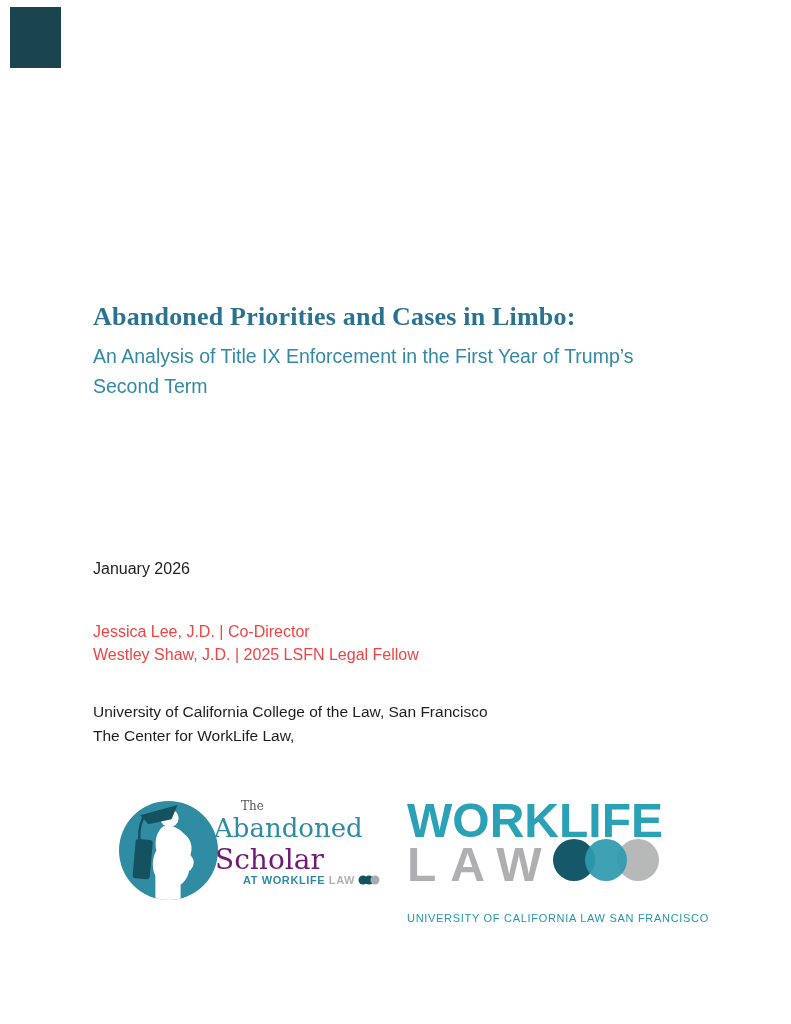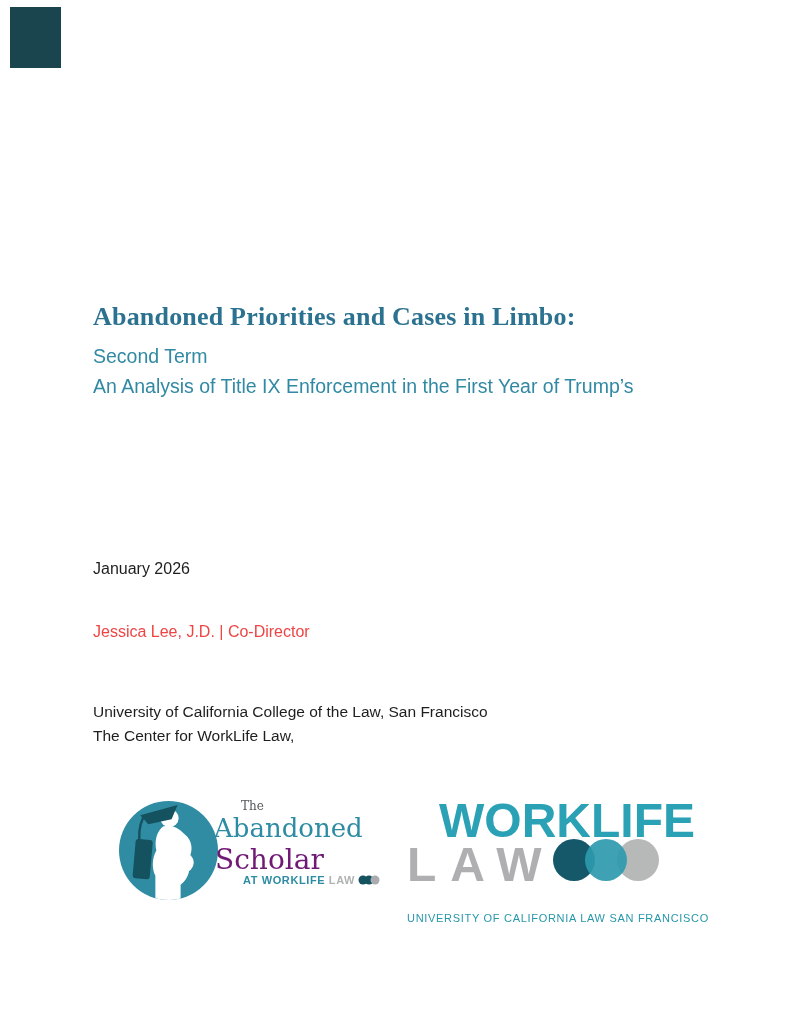--- a/index.html
+++ b/index.html
@@ -88,21 +88,21 @@
     font-size: 11px; font-weight: bold; letter-spacing: 0.6px;
     color: #2D8CA3; white-space: nowrap;
   }
   .ps-tagline .law { color: #B0B2B4; }
   .ps-tagline svg { vertical-align: -1px; margin-left: 3px; }
 
   
   .wl-word1 {
     position: absolute; left: 407px; top: 797px;
     font-size: 48px; font-weight: bold; line-height: 1;
-    letter-spacing: 0px; color: #2BA1B6; margin-left: 32px;
+    letter-spacing: 0px; color: #2BA1B6;
   }
   .wl-word2 {
     position: absolute; left: 407px; top: 841px;
     font-size: 48px; font-weight: bold; line-height: 1;
     letter-spacing: 14px; color: #AFAFB1;
   }
   .wl-circles { position: absolute; left: 552px; top: 838px; }
   .wl-tagline {
     position: absolute; left: 407px; top: 912px;
     width: 290px;
@@ -113,28 +113,29 @@
 </head>
 <body>
 
 <div class="page">
 
   <div class="corner-mark"></div>
 
   <h1 class="doc-title">Abandoned Priorities and Cases in Limbo:</h1>
 
   <div class="doc-subtitle">
+    <div>An Analysis of Title IX Enforcement in the First Year of Trump’s</div>
     <div>Second Term</div>
-    <div>An Analysis of Title IX Enforcement in the First Year of Trump’s</div>
   </div>
 
   <div class="doc-date">January 2026</div>
 
   <div class="doc-authors">
     <div>Jessica Lee, J.D. | Co-Director</div>
+    <div>Westley Shaw, J.D. | 2025 LSFN Legal Fellow</div>
   </div>
 
   <div class="doc-org">
     <div>University of California College of the Law, San Francisco</div>
     <div>The Center for WorkLife Law,</div>
   </div>
 
   <div>
     <svg class="ps-icon" viewBox="0 0 98 98" aria-hidden="true">
       <defs>

